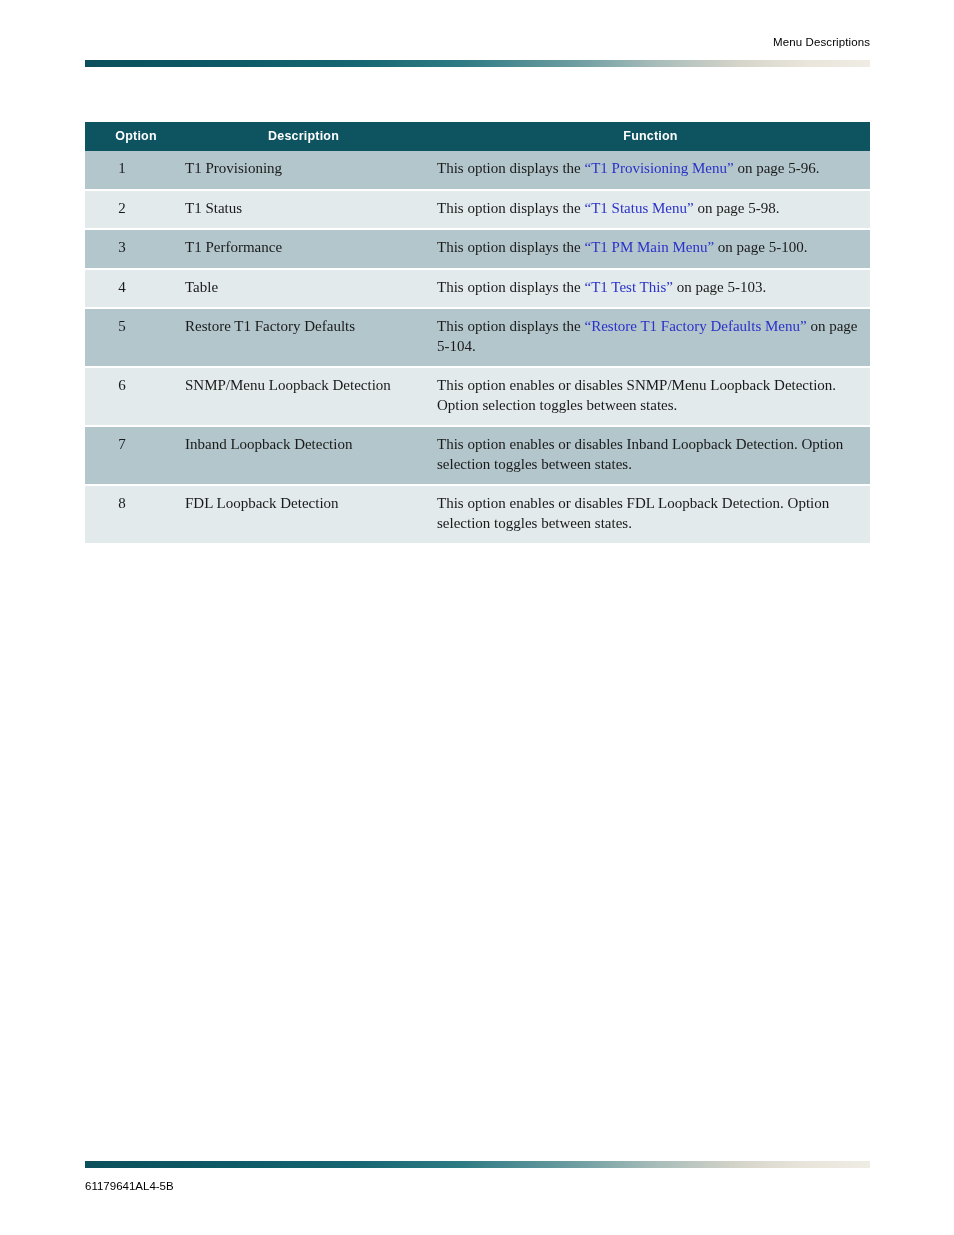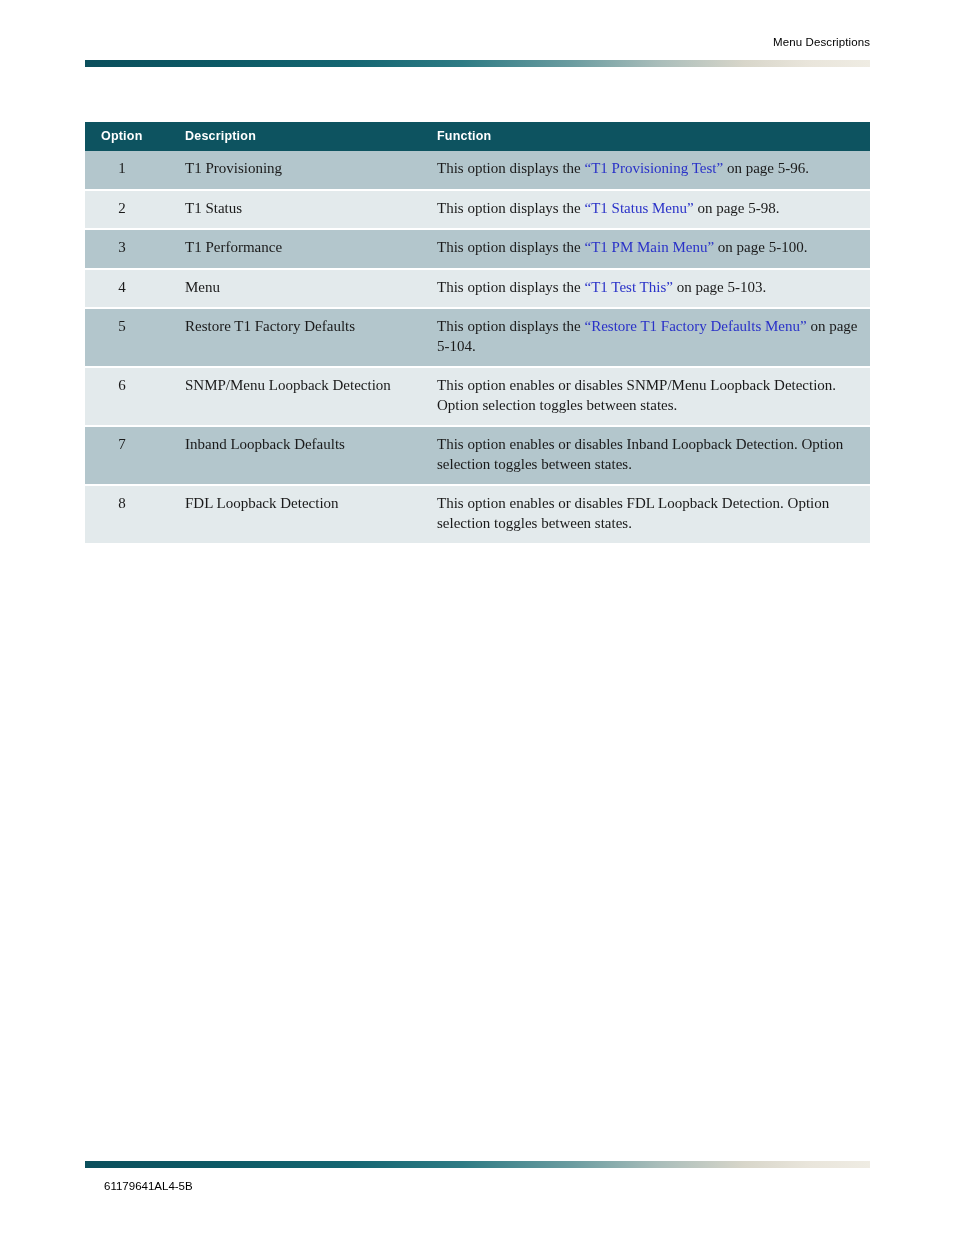--- a/index.html
+++ b/index.html
@@ -81,21 +81,21 @@
   .opt-table col.c-option { width: 92px; }
   .opt-table col.c-desc   { width: 251px; }
   .opt-table col.c-func   { width: 442px; }
 
   .opt-table thead th {
     background: #0d5360;
     color: #ffffff;
     font-family: "Liberation Sans", sans-serif;
     font-weight: bold;
     font-size: 12.5px;
-    text-align: left;
+    text-align: center;
     padding: 7px 6px 8px 16px;
     letter-spacing: 0.2px;
     vertical-align: middle;
   }
   .opt-table thead th.th-option { padding-left: 16px; }
   .opt-table thead th.th-desc   { padding-left: 8px; }
   .opt-table thead th.th-func   { padding-left: 9px; }
 
   .opt-table tbody tr.row-dark  td { background: #b3c6cc; }
   .opt-table tbody tr.row-light td { background: #e3eaec; }
@@ -122,21 +122,20 @@
   .xref { color: #2a32c8; }
 
   
   .footer-left {
     position: absolute;
     left: 85px;
     top: 1180px;
     font-family: "Liberation Sans", sans-serif;
     font-size: 11.5px;
     color: #000000;
-    margin-left: 19px;
   }
   .footer-right {
     position: absolute;
     left: 85px;
     top: 1180px;
     width: 785px;
     text-align: right;
     font-family: "Liberation Sans", sans-serif;
     font-size: 11.5px;
     color: #000000;
@@ -162,50 +161,50 @@
       <tr>
         <th class="th-option">Option</th>
         <th class="th-desc">Description</th>
         <th class="th-func">Function</th>
       </tr>
     </thead>
     <tbody>
       <tr class="row-dark">
         <td class="td-option">1</td>
         <td class="td-desc">T1 Provisioning</td>
-        <td class="td-func"><span>This option displays the </span><span class="xref">“T1 Provisioning Test”</span><span> on page 5-96.</span></td>
+        <td class="td-func"><span>This option displays the </span><span class="xref">“T1 Provisioning Menu”</span><span> on page 5-96.</span></td>
       </tr>
       <tr class="row-light">
         <td class="td-option">2</td>
         <td class="td-desc">T1 Status</td>
         <td class="td-func"><span>This option displays the </span><span class="xref">“T1 Status Menu”</span><span> on page 5-98.</span></td>
       </tr>
       <tr class="row-dark">
         <td class="td-option">3</td>
         <td class="td-desc">T1 Performance</td>
         <td class="td-func"><span>This option displays the </span><span class="xref">“T1 PM Main Menu”</span><span> on page 5-100.</span></td>
       </tr>
       <tr class="row-light">
         <td class="td-option">4</td>
-        <td class="td-desc">Menu</td>
+        <td class="td-desc">Table</td>
         <td class="td-func"><span>This option displays the </span><span class="xref">“T1 Test This”</span><span> on page 5-103.</span></td>
       </tr>
       <tr class="row-dark">
         <td class="td-option">5</td>
         <td class="td-desc">Restore T1 Factory Defaults</td>
         <td class="td-func"><span>This option displays the </span><span class="xref">“Restore T1 Factory Defaults Menu”</span><span> on page 5-104.</span></td>
       </tr>
       <tr class="row-light">
         <td class="td-option">6</td>
         <td class="td-desc">SNMP/Menu Loopback Detection</td>
         <td class="td-func"><span>This option enables or disables SNMP/Menu Loopback Detection. Option selection toggles between states.</span><span class="xref"></span><span></span></td>
       </tr>
       <tr class="row-dark">
         <td class="td-option">7</td>
-        <td class="td-desc">Inband Loopback Defaults</td>
+        <td class="td-desc">Inband Loopback Detection</td>
         <td class="td-func"><span>This option enables or disables Inband Loopback Detection. Option selection toggles between states.</span><span class="xref"></span><span></span></td>
       </tr>
       <tr class="row-light">
         <td class="td-option">8</td>
         <td class="td-desc">FDL Loopback Detection</td>
         <td class="td-func"><span>This option enables or disables FDL Loopback Detection. Option selection toggles between states.</span><span class="xref"></span><span></span></td>
       </tr>
     </tbody>
   </table>
 

